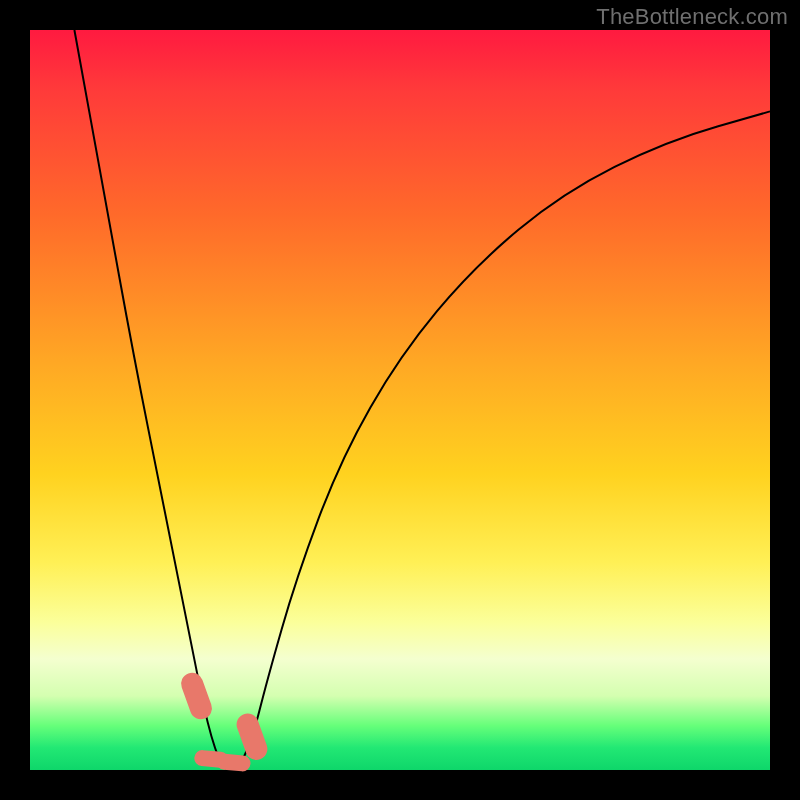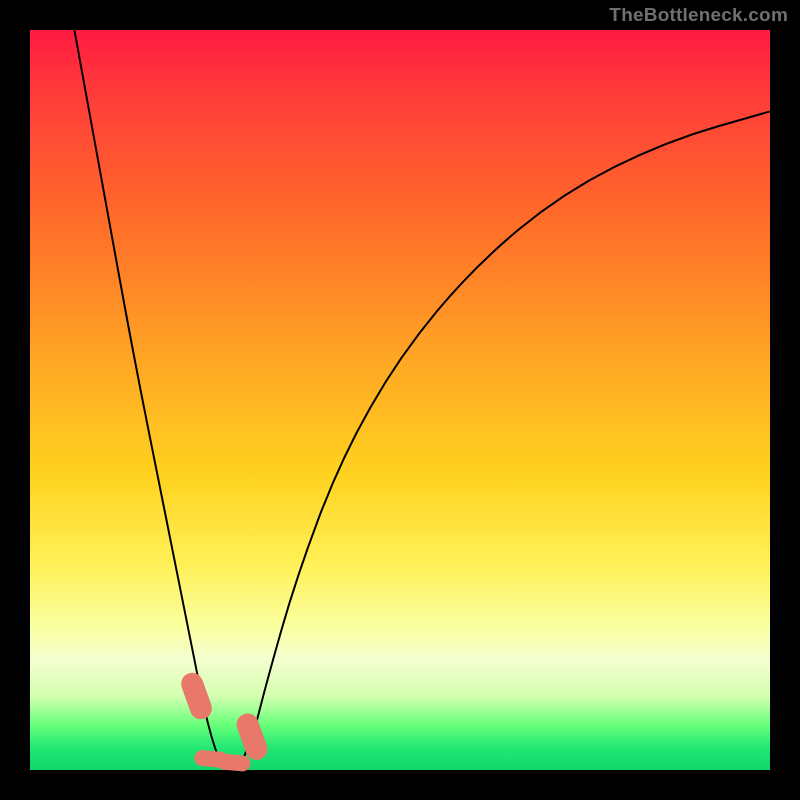--- a/index.html
+++ b/index.html
@@ -37,22 +37,22 @@
       #66ff7a 94%,
       #22e874 97%,
       #0ed66a 100%
     );
   }
   .watermark {
     position: absolute;
     top: 4px;
     right: 12px;
     color: #6f6f6f;
-    font-size: 19px;
-    font-weight: 700;
+    font-size: 22px;
+    font-weight: 400;
     letter-spacing: 0.2px;
     user-select: none;
   }
   svg.curve {
     position: absolute;
     left: 0;
     top: 0;
     width: 740px;
     height: 740px;
     overflow: visible;

